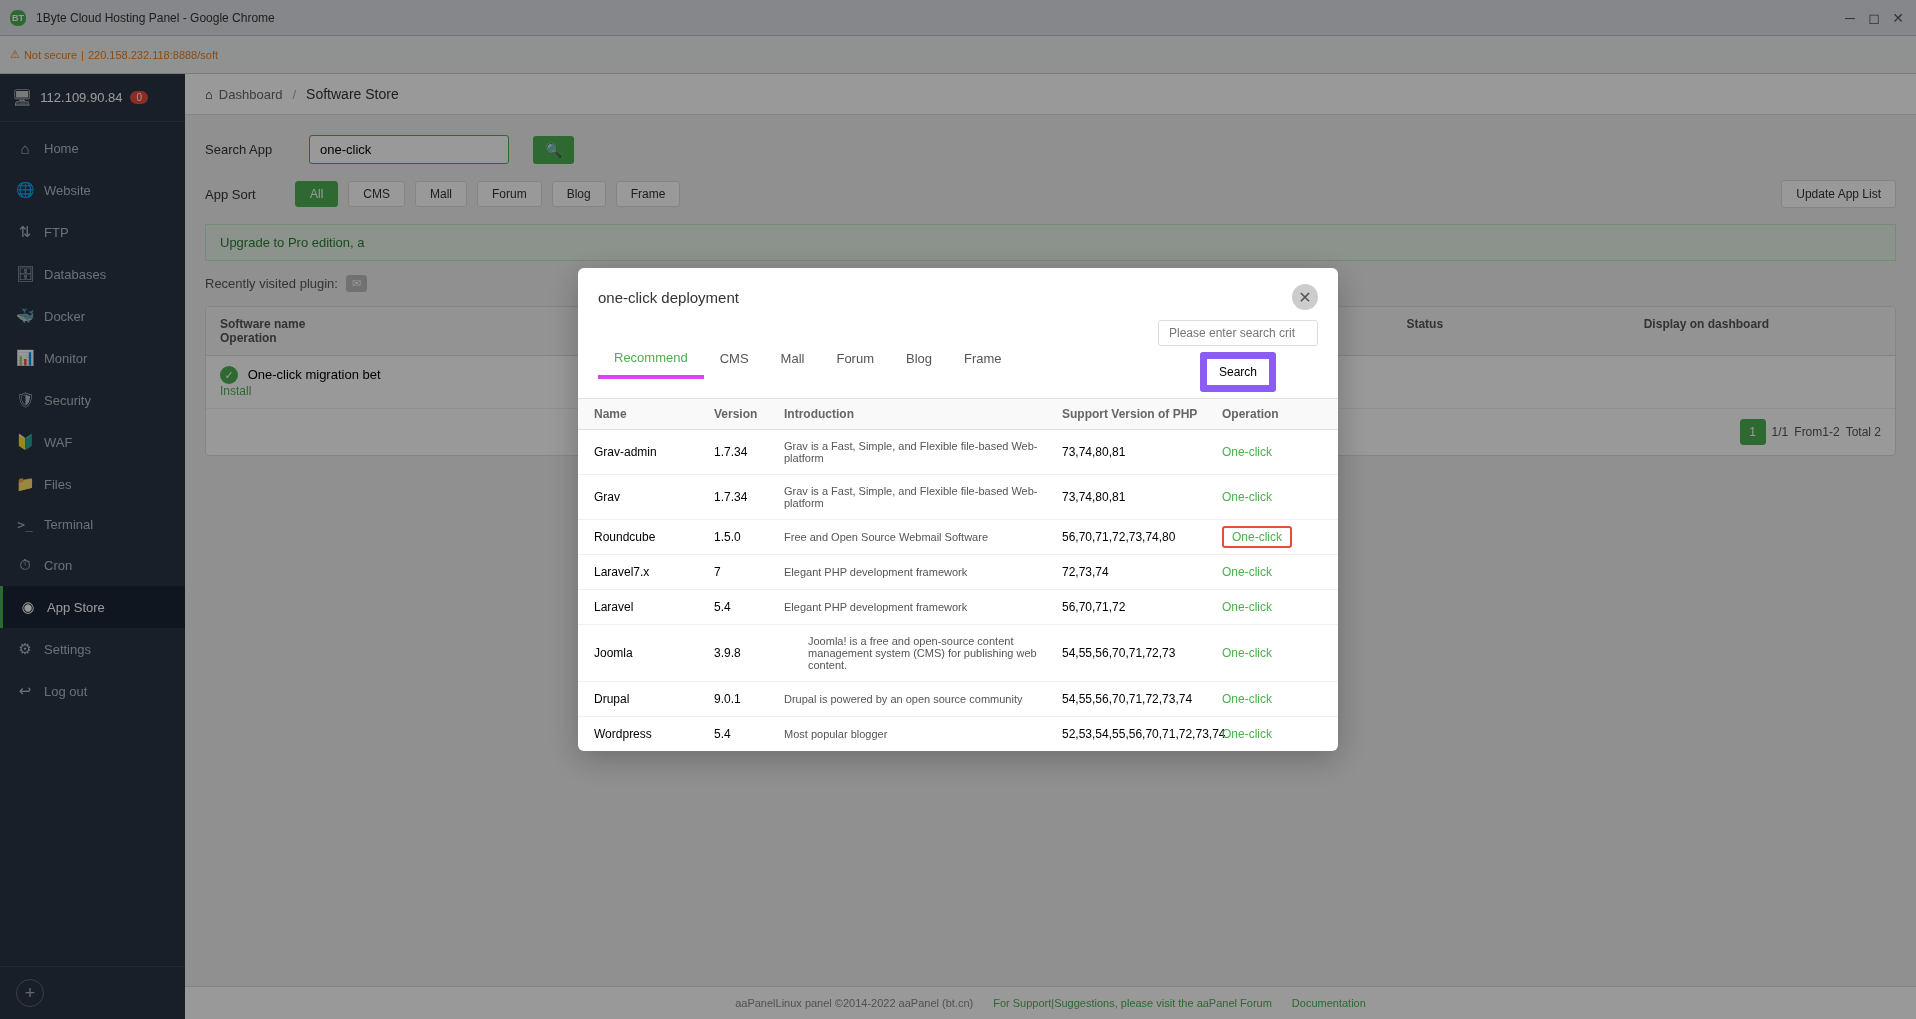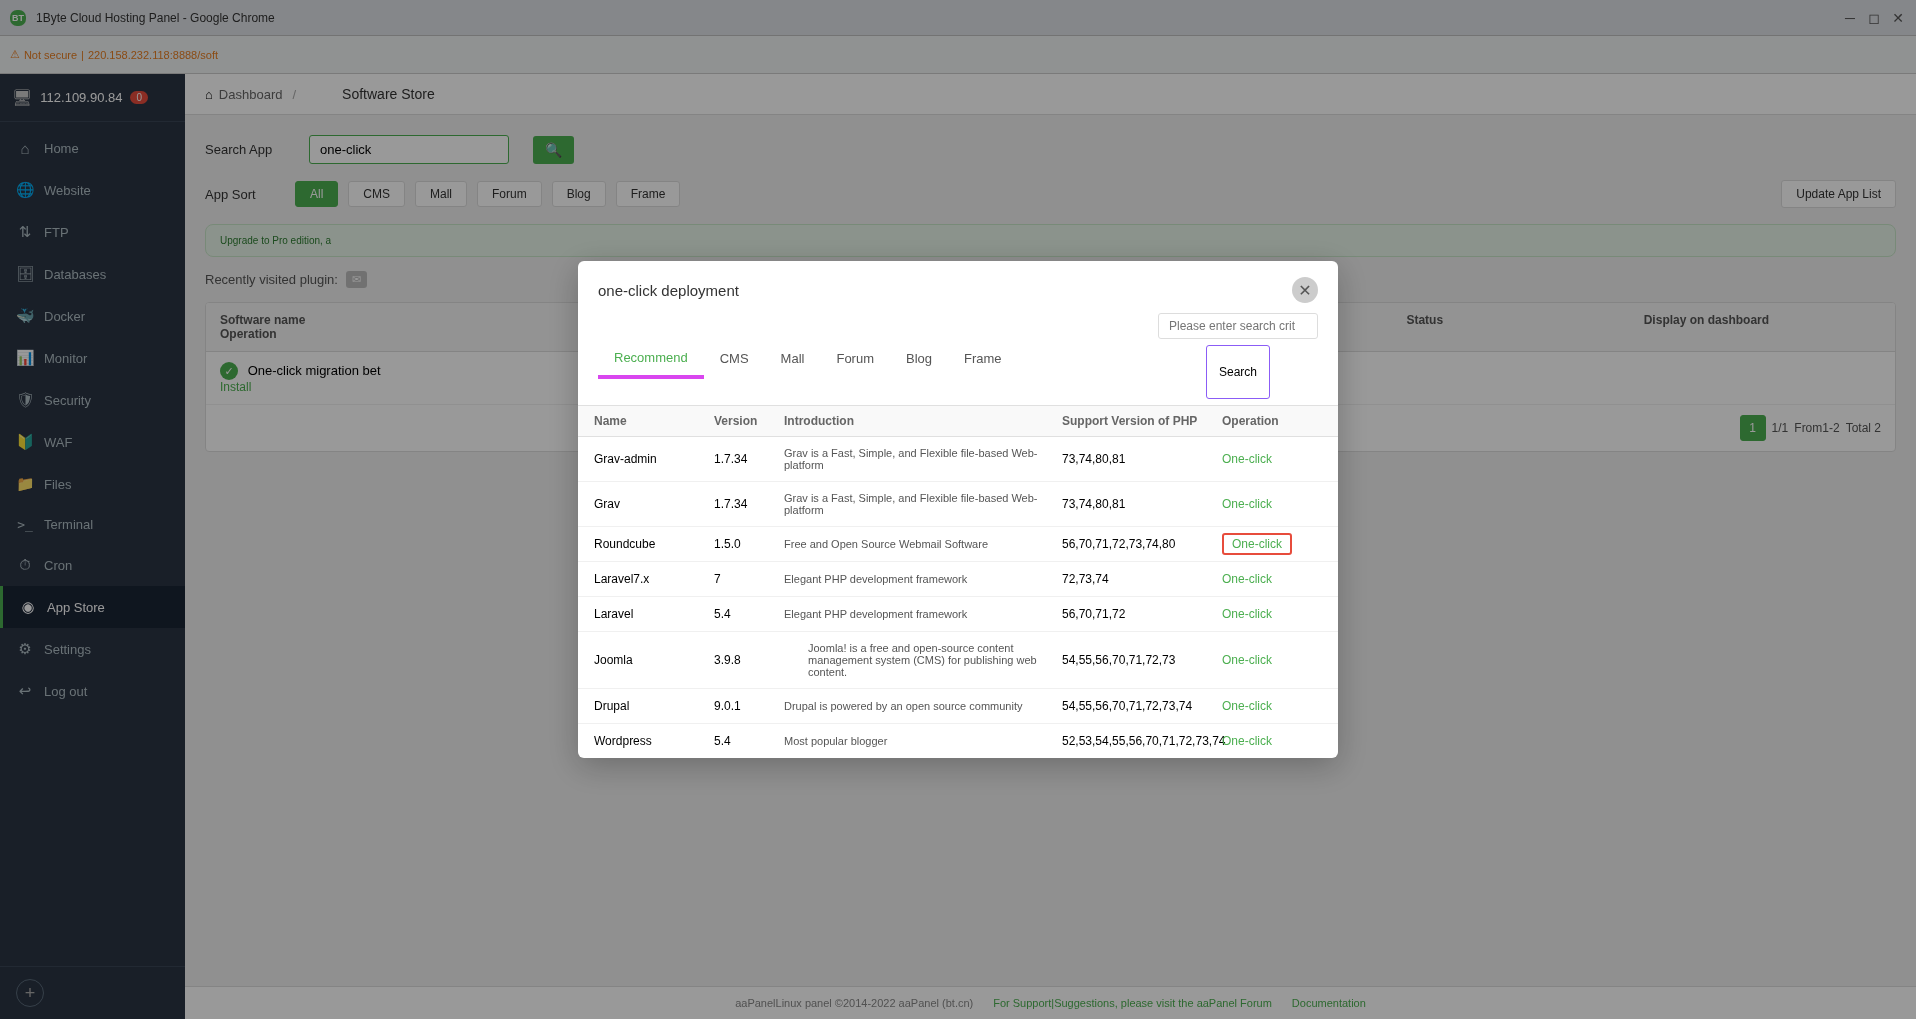--- a/index.html
+++ b/index.html
@@ -29,41 +29,41 @@
     .sidebar-footer { padding: 12px 16px; border-top: 1px solid #3a4555; }
     .sidebar-add-btn { display: flex; align-items: center; justify-content: center; width: 28px; height: 28px; border-radius: 50%; border: 1px solid #5a6a7a; color: #aaa; cursor: pointer; font-size: 18px; }
 
     
     .content { flex: 1; display: flex; flex-direction: column; background: #f0f0f0; overflow: hidden; }
 
     
     .content-header { background: #fff; padding: 12px 20px; border-bottom: 1px solid #ddd; display: flex; align-items: center; gap: 6px; }
     .breadcrumb-sep { color: #aaa; margin: 0 4px; }
     .breadcrumb-link { color: #666; font-size: 13px; }
-    .breadcrumb-current { color: #333; font-size: 14px; font-weight: 500; margin-left: 36px; }
+    .breadcrumb-current { color: #333; font-size: 14px; font-weight: 500; }
 
     
     .main-area { flex: 1; overflow-y: auto; padding: 20px; position: relative; }
 
     
     .search-bar { display: flex; align-items: center; gap: 24px; margin-bottom: 16px; }
     .search-label { font-size: 13px; color: #333; min-width: 80px; }
     .search-input { border: 1px solid #4caf50; border-radius: 3px; padding: 6px 10px; font-size: 13px; width: 200px; outline: none; }
     .search-btn { background: #4caf50; border: none; border-radius: 3px; color: #fff; padding: 6px 12px; cursor: pointer; font-size: 14px; }
 
     
     .app-sort { display: flex; align-items: center; gap: 10px; margin-bottom: 16px; }
     .sort-label { font-size: 13px; color: #333; min-width: 80px; }
     .sort-btn { padding: 5px 14px; border-radius: 3px; border: 1px solid #ddd; background: #fff; cursor: pointer; font-size: 12px; color: #333; }
     .sort-btn.active { background: #4caf50; color: #fff; border-color: #4caf50; }
 
     .update-btn { margin-left: auto; padding: 6px 14px; background: #fff; border: 1px solid #ddd; border-radius: 3px; cursor: pointer; font-size: 12px; color: #333; }
 
     
-    .upgrade-banner { background: #e8f5e9; border: 1px solid #c8e6c9; border-radius: 8px; padding: 10px 14px; margin-bottom: 14px; color: #2e7d32; font-size: 10px; }
+    .upgrade-banner { background: #e8f5e9; border: 1px solid #c8e6c9; border-radius: 0; padding: 10px 14px; margin-bottom: 14px; color: #2e7d32; font-size: 13px; }
 
     
     .recently-visited { display: flex; align-items: center; gap: 8px; margin-bottom: 14px; font-size: 13px; color: #555; }
 
     
     .table-container { background: #fff; border-radius: 4px; border: 1px solid #ddd; overflow: hidden; }
     .table-header { display: grid; grid-template-columns: 2fr 1fr 2fr 1fr 1fr; background: #f5f5f5; border-bottom: 1px solid #ddd; padding: 10px 14px; font-size: 12px; font-weight: 600; color: #555; }
     .table-row { display: grid; grid-template-columns: 2fr 1fr 2fr 1fr 1fr; padding: 10px 14px; border-bottom: 1px solid #f0f0f0; align-items: center; font-size: 13px; }
     .table-row:last-child { border-bottom: none; }
     .row-icon { width: 18px; height: 18px; border-radius: 50%; display: inline-flex; align-items: center; justify-content: center; font-size: 11px; margin-right: 6px; }
@@ -89,21 +89,21 @@
     .modal-close { width: 26px; height: 26px; border-radius: 50%; background: #ccc; border: none; cursor: pointer; display: flex; align-items: center; justify-content: center; font-size: 16px; color: #555; }
 
     
     .modal-tabs { display: flex; align-items: center; padding: 0 20px; border-bottom: 1px solid #e0e0e0; margin-top: 10px; gap: 0; }
     .modal-tab { padding: 10px 16px; font-size: 13px; cursor: pointer; color: #555; border-bottom: 2px solid transparent; margin-bottom: -1px; }
     .modal-tab.active { color: #4caf50; border-bottom: 4px solid #d946ef; font-weight: 500; }
 
     
     .modal-search { display: flex; align-items: center; gap: 6px; margin-left: auto; padding-bottom: 6px; flex-direction: column; }
     .modal-search-input { border: 1px solid #ddd; border-radius: 3px; padding: 5px 10px; font-size: 12px; width: 160px; }
-    .modal-search-btn { background: #fff; border: 1px solid #8b5cf6; border-radius: 3px; padding: 19px 12px; cursor: pointer; font-size: 12px; }
+    .modal-search-btn { background: #fff; border: 7px solid #8b5cf6; border-radius: 3px; padding: 6px 12px; cursor: pointer; font-size: 12px; }
 
     
     .modal-table { flex: 1; overflow-y: auto; }
     .modal-table-header { display: grid; grid-template-columns: 120px 70px 1fr 160px 100px; padding: 8px 16px; background: #f9f9f9; border-bottom: 1px solid #e0e0e0; font-size: 12px; color: #666; font-weight: 600; }
     .modal-table-row { display: grid; grid-template-columns: 120px 70px 1fr 160px 100px; padding: 10px 16px; border-bottom: 1px solid #f0f0f0; align-items: center; font-size: 12px; }
     .modal-table-row:last-child { border-bottom: none; }
     .modal-one-click { color: #4caf50; cursor: pointer; font-size: 12px; }
     .modal-one-click.highlighted { border: 2px solid #e74c3c; border-radius: 3px; padding: 2px 8px; color: #4caf50; cursor: pointer; }
   </style>
 </head>

